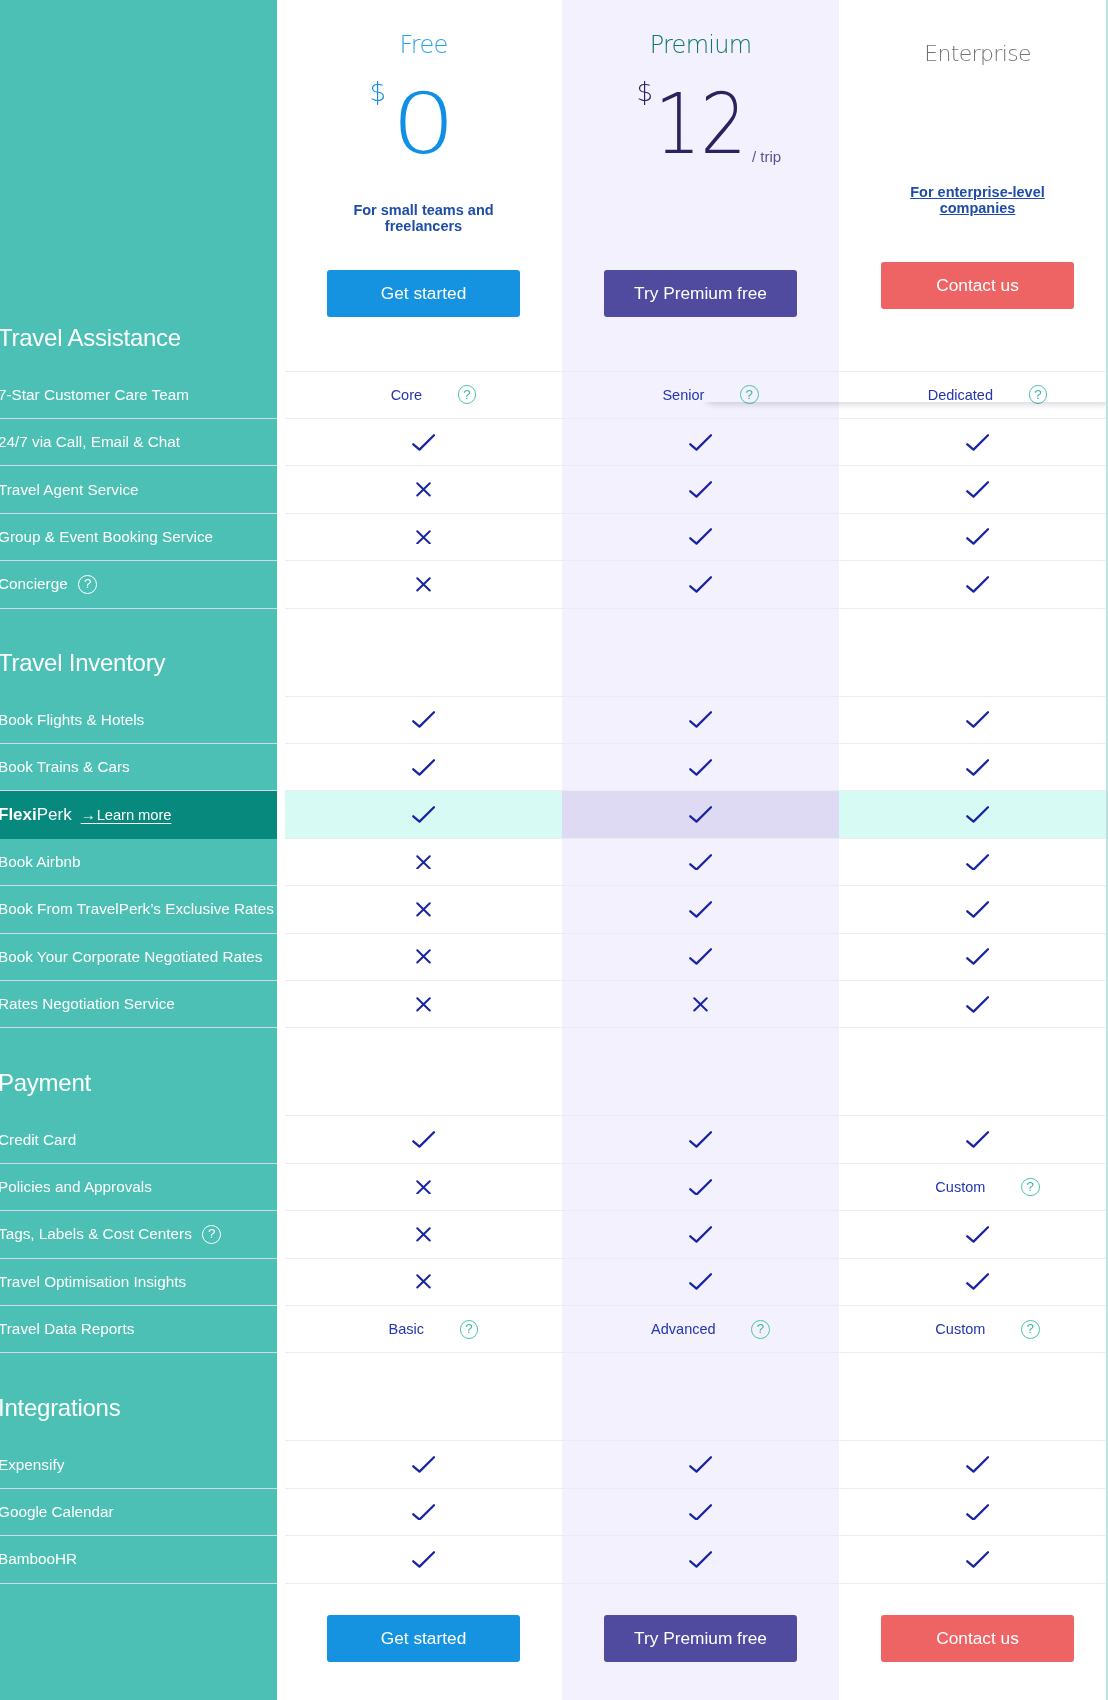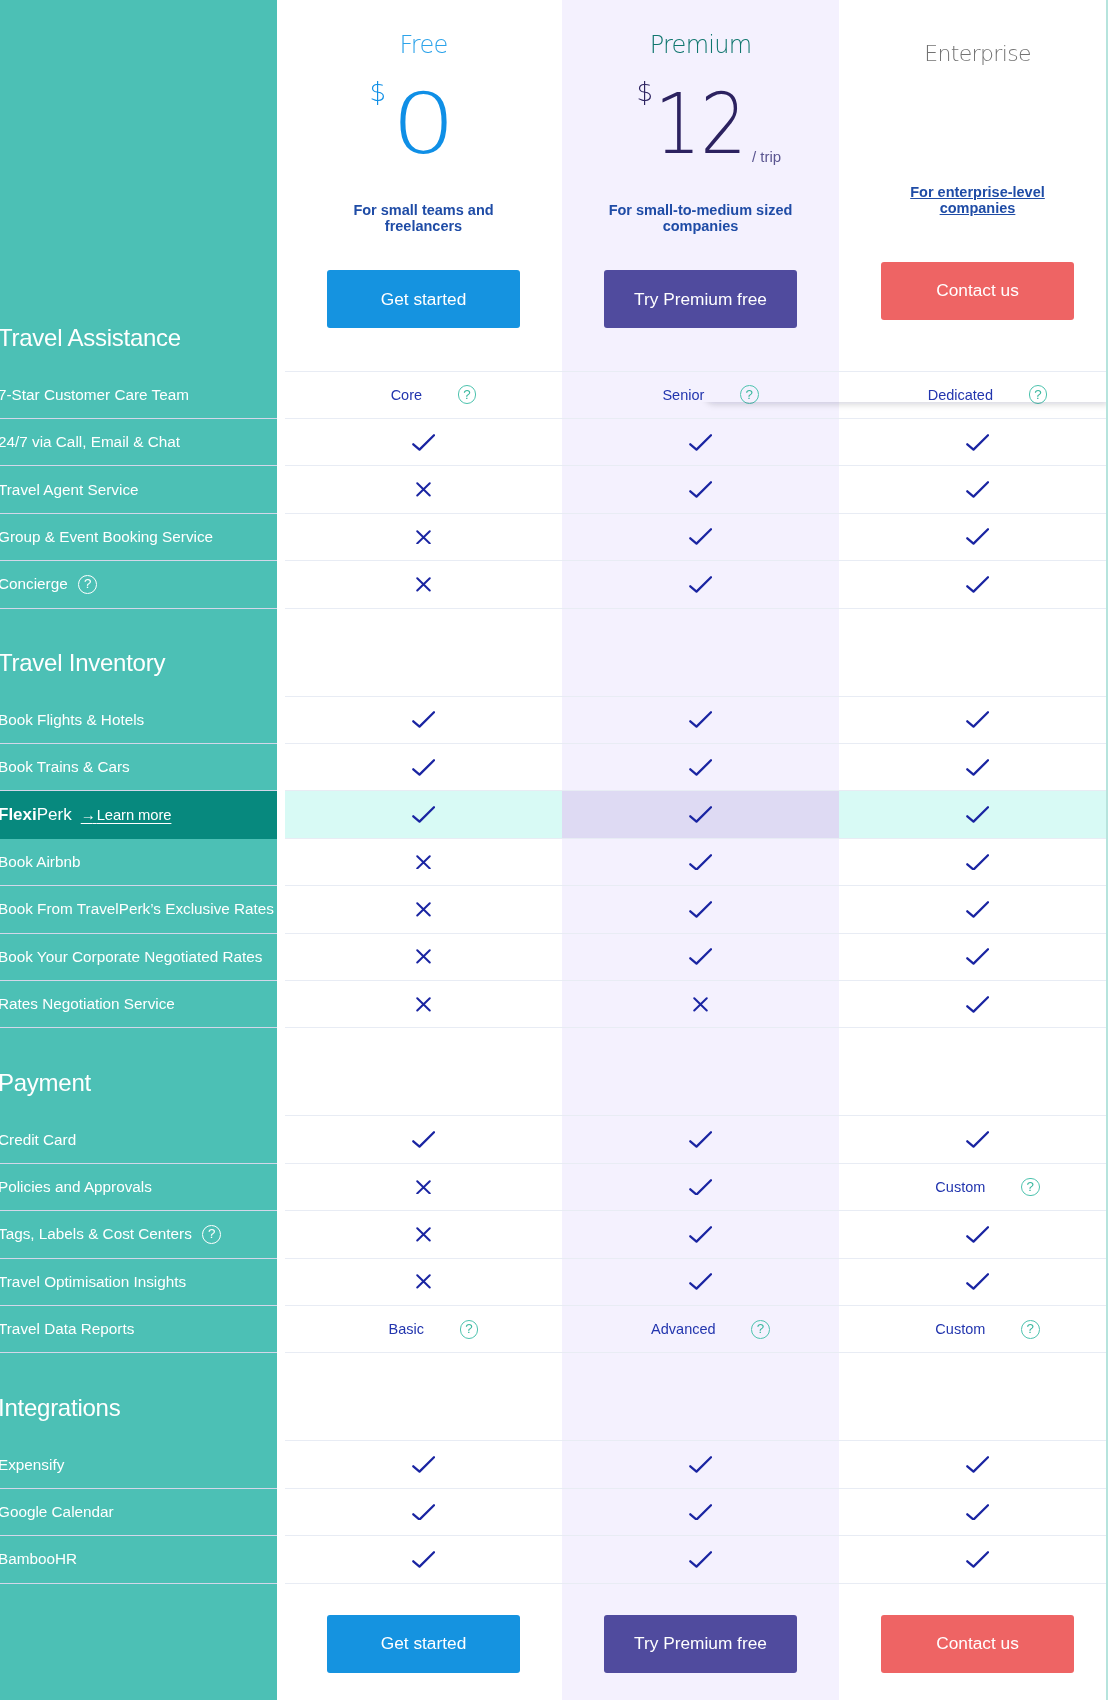--- a/index.html
+++ b/index.html
@@ -37,21 +37,21 @@
   .prem .amt{transform:scaleX(0.875);}
   .per{font-size:15px;font-weight:400;position:absolute;color:#5a5590;line-height:15px;}
   .free .cur{margin-left:-54px;}
   .prem .cur{margin-left:-64px;}
   .prem .per{left:50%;margin-left:51.5px;top:72px;}
   .tagline{position:absolute;left:50%;transform:translateX(-50%);
            font-size:14.5px;font-weight:700;color:#1f4ca6;text-align:center;
            line-height:16px;width:215px;top:202px;}
   .btn{display:flex;align-items:center;justify-content:center;color:#fff;
        font-size:17.3px;font-weight:400;border-radius:3px;cursor:pointer;
-       width:193px;height:58px;}
+       width:193px;height:47px;}
   .hdr .btn{position:absolute;left:50%;margin-left:-96.5px;top:270.3px;}
 
   .free .plan-name{color:#2ba3ea;}
   .free .cur,.free .amt{color:#0f8fe6;}
   .prem .plan-name{color:#0f766e;}
   .prem .cur,.prem .amt{color:#2c2260;}
   .ent .plan-name{color:#737373;font-size:22px;line-height:22px;top:43px;letter-spacing:-0.65px;}
   .ent .price-wrap{top:69px;}
   .ent .custom{color:#ee5a58;font-family:"DejaVu Sans",sans-serif;font-weight:200;
                font-size:41px;line-height:56px;text-align:center;width:190px;}
@@ -121,21 +121,20 @@
     <div class="tagline">For small teams and freelancers</div>
     <div class="btn btn-free">Get started</div>
   </div>
   <div class="c-plan c-prem prem">
     <div class="plan-name">Premium</div>
     <div class="price-wrap">
       <span class="cur">$</span>
       <span class="amt">12</span>
       <span class="per">/ trip</span>
     </div>
-    <div class="tagline">For small-to-medium sized companies</div>
     <div class="btn btn-prem">Try Premium free</div>
   </div>
   <div class="c-plan c-ent ent">
     <div class="plan-name">Enterprise</div>
     <div class="tagline">For enterprise-level companies</div>
     <div class="btn btn-ent">Contact us</div>
   </div>
 </div>
 <div class="row feat">
   <div class="c-label">

